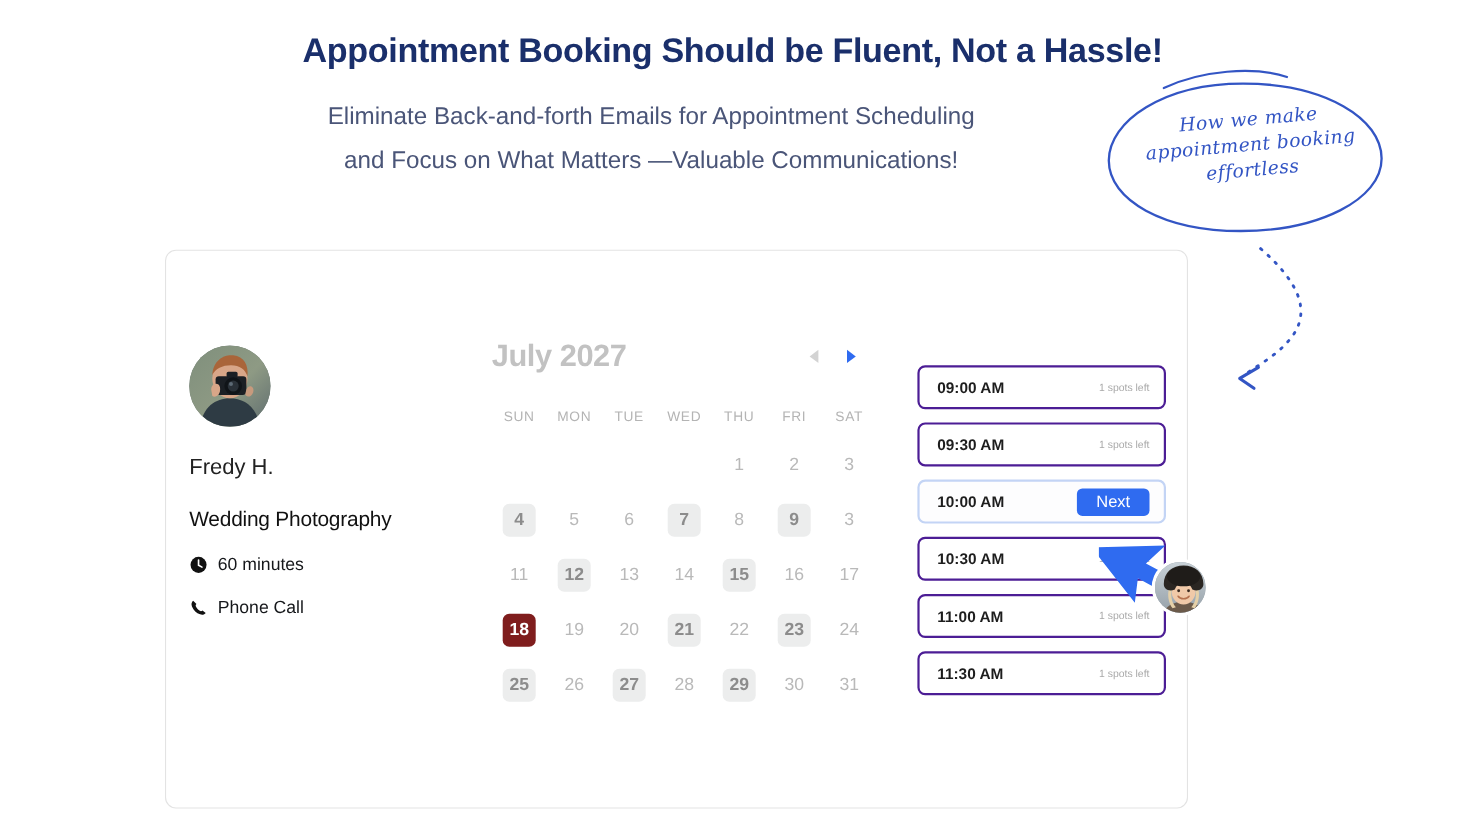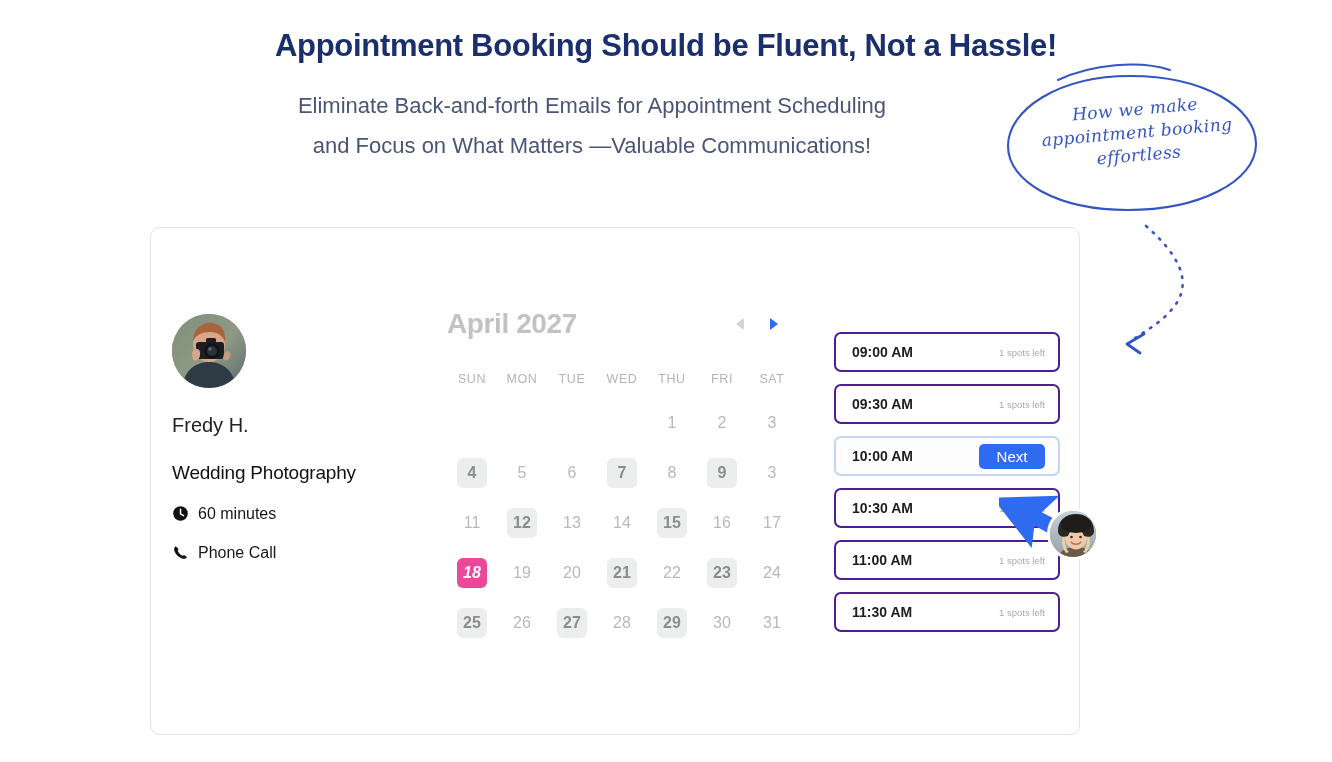--- a/index.html
+++ b/index.html
@@ -127,22 +127,22 @@
     display: flex; align-items: center; justify-content: center;
     font-size: 16px; color: #b9b9b9; font-weight: 400;
     border: none; background: transparent;
     font-family: "Liberation Sans", sans-serif;
   }
   .day.avail {
     background: #eceded; color: #8c8c8c;
     font-weight: bold; cursor: pointer;
   }
   .day.selected {
-    background: #ec4899; color: #fff;
-    font-weight: bold; cursor: pointer; font-style: italic;
+    background: #7f1d1d; color: #fff;
+    font-weight: bold; cursor: pointer;
   }
   .day.empty { visibility: hidden; }
 
   
   .slots { position: absolute; left: 683px; top: 104px; width: 226px; }
   .slot {
     height: 40px; margin-bottom: 12px;
     border: 2px solid #4c1d95; border-radius: 7px;
     background: #fff;
     display: flex; align-items: center;
@@ -258,21 +258,21 @@
                      C12.2 15.2 13.9 14.6 15 13.2 L12.1 10.9 C11.3 11.6 10.6 11.8 9.7 11.3
                      C8.2 10.4 6.9 9.0 6.1 7.4 C5.7 6.5 5.9 5.8 6.6 5.1 Z" fill="#111"></path>
           </svg>
         </span>
         <span>Phone Call</span>
       </div>
     </div>
 
     <div class="calendar">
       <div class="cal-head">
-        <div class="cal-month">April 2027</div>
+        <div class="cal-month">July 2027</div>
         <div class="cal-navs">
           <button class="nav-btn">
             <span>
               <svg width="12" height="14" viewBox="0 0 12 14">
                 <path d="M10 1 L2 7 L10 13 Z" fill="#d3d3d3"></path>
               </svg>
             </span>
           </button>
           <button class="nav-btn">
             <span>

